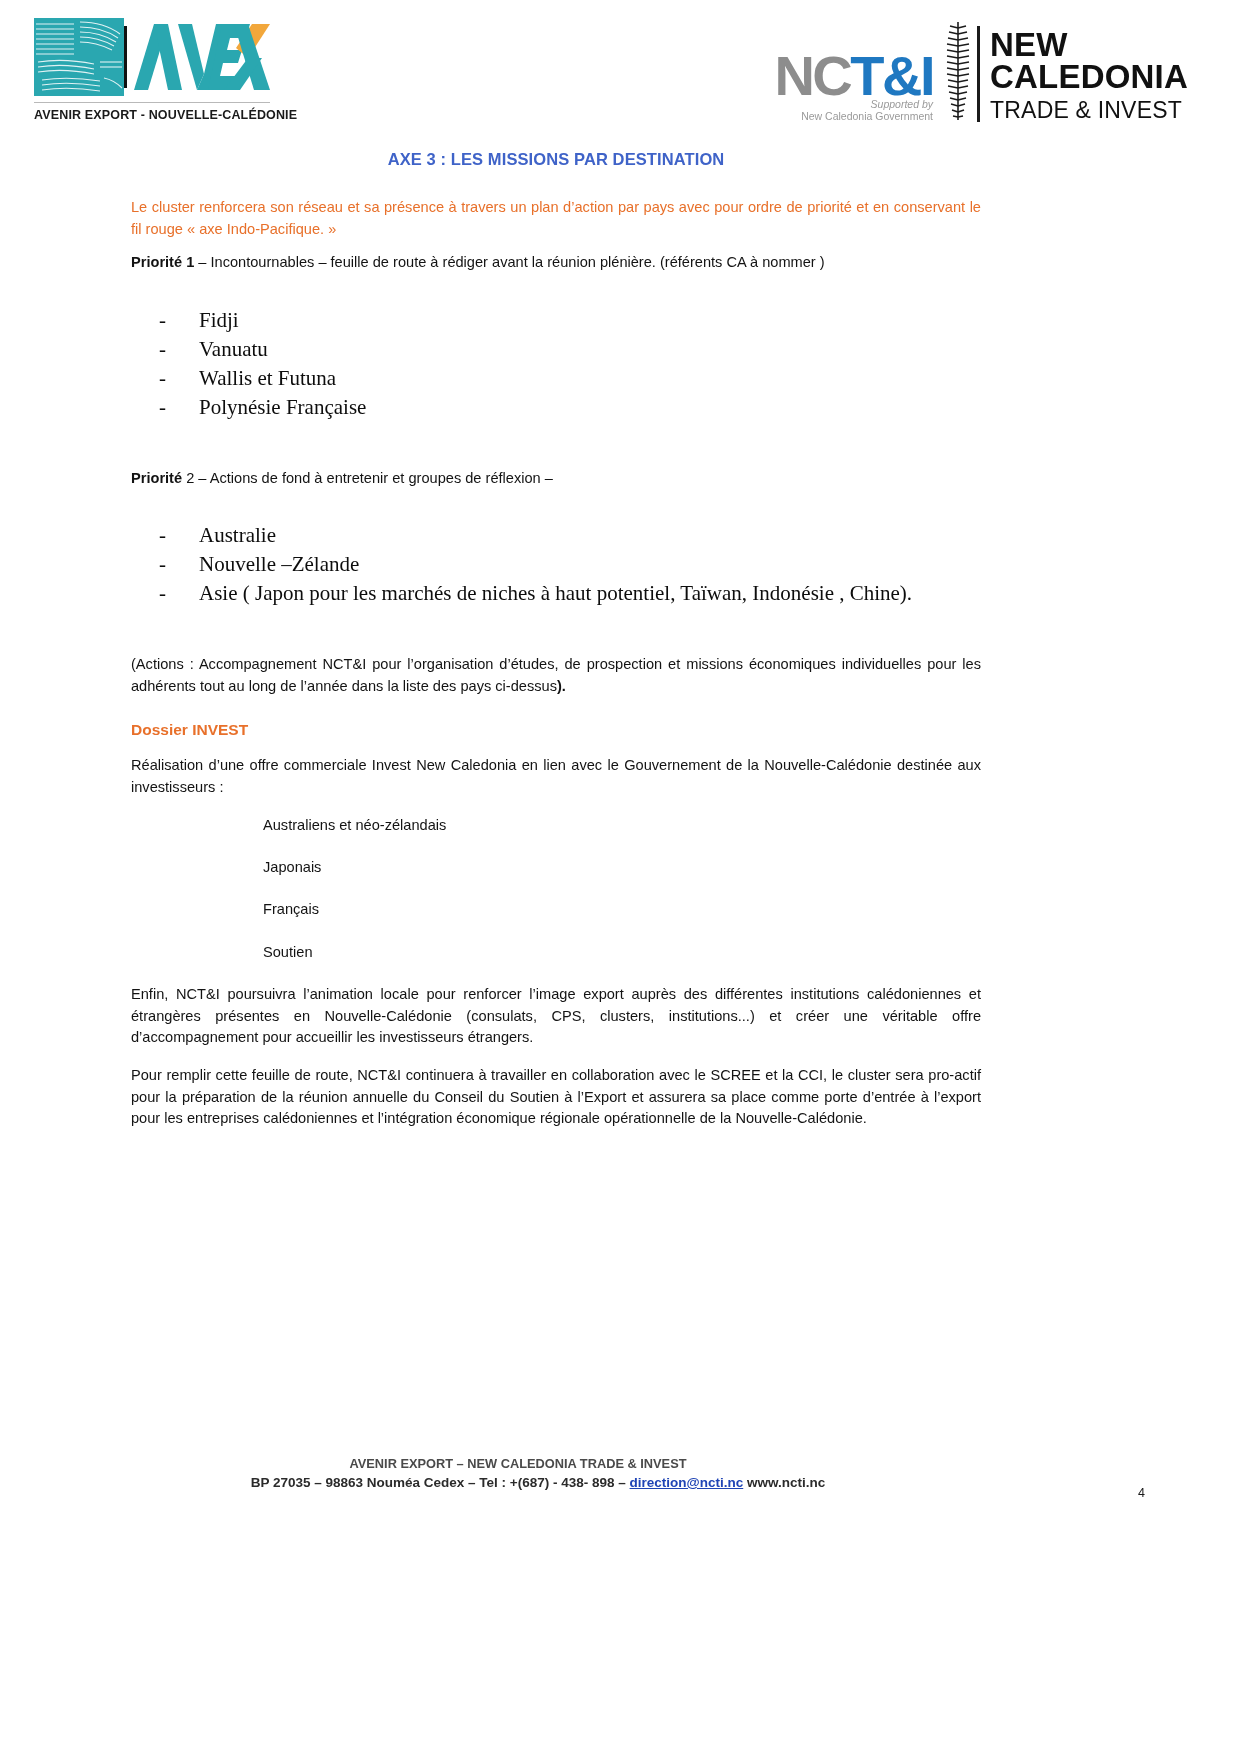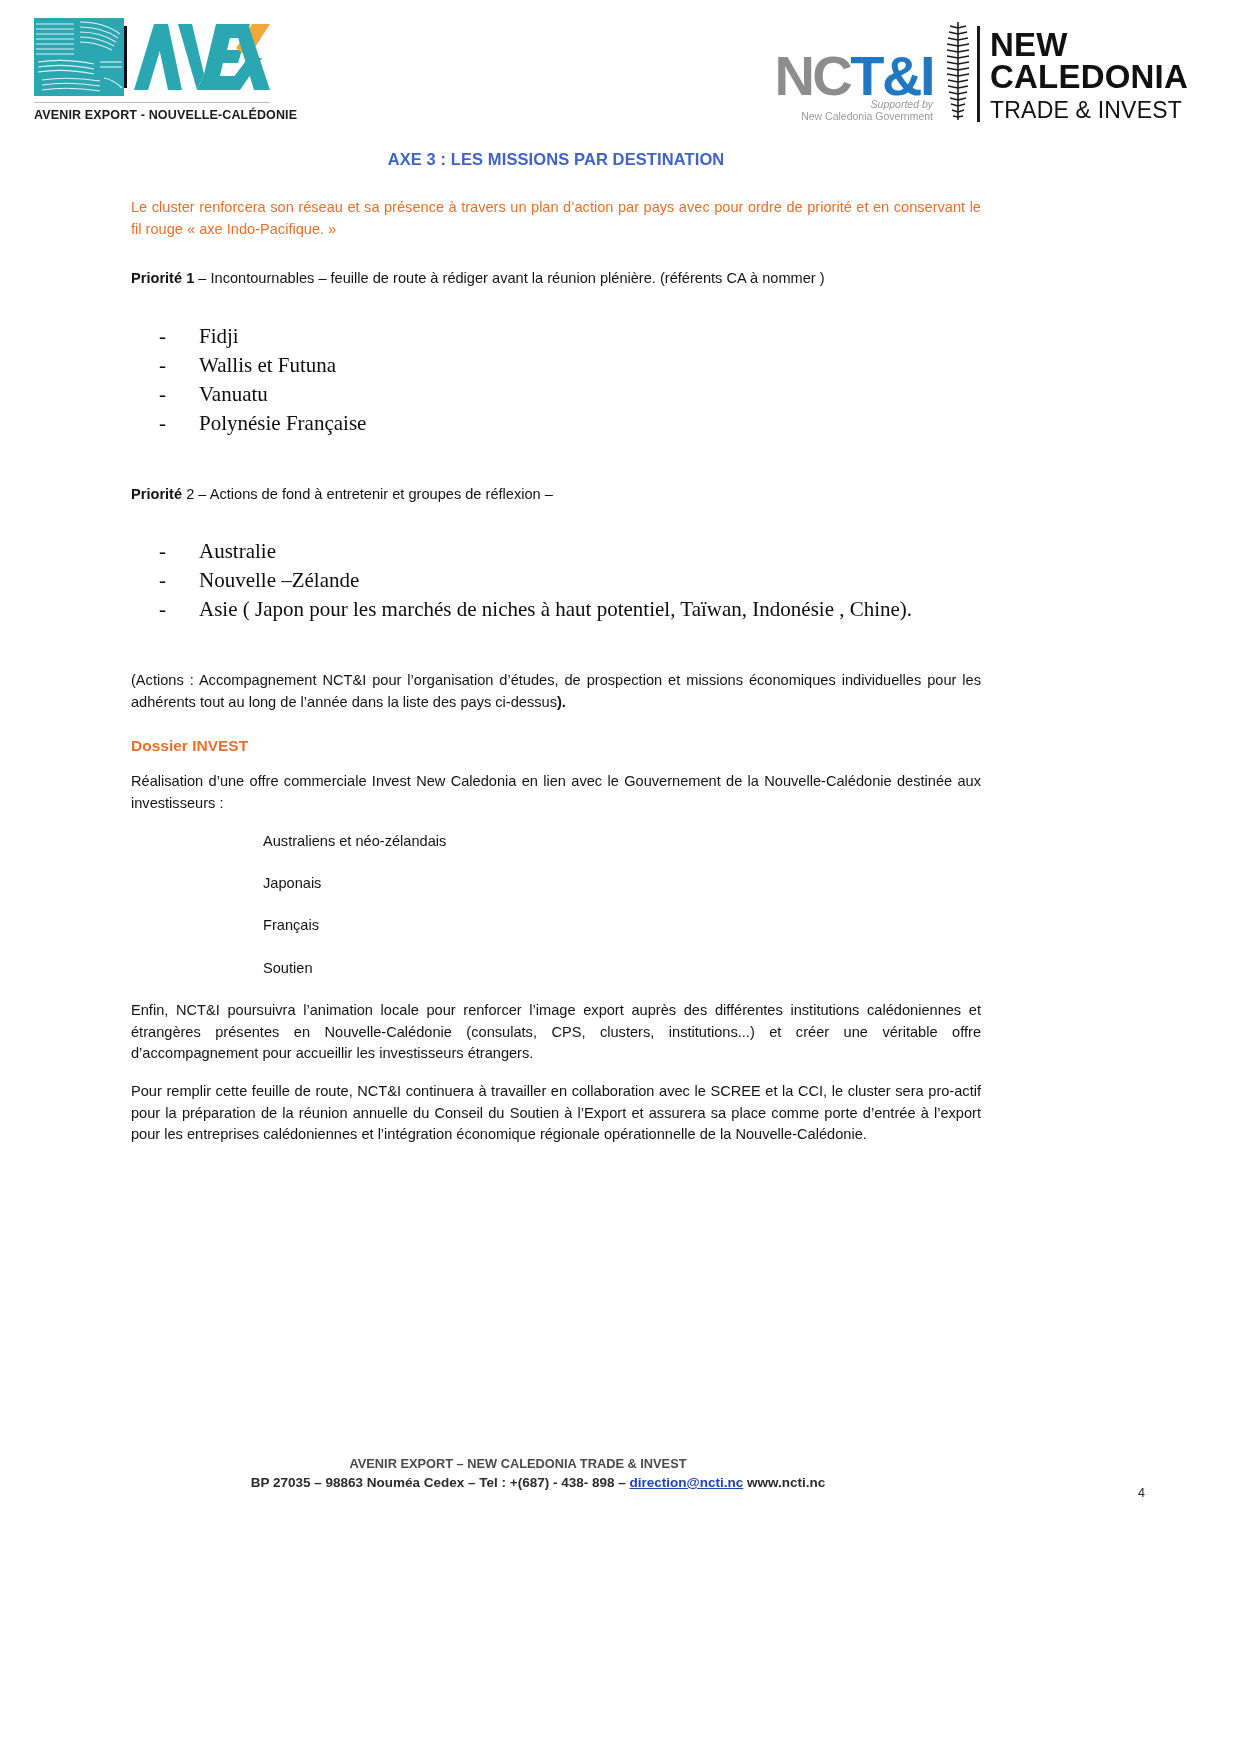--- a/index.html
+++ b/index.html
@@ -162,21 +162,21 @@
     margin: 0 0 16px 0;
     font-family: "Liberation Sans", sans-serif;
     font-size: 14.6px;
     line-height: 1.48;
     text-align: justify;
     color: #131313;
   }
 
   p.intro-orange {
     color: #e8702a;
-    margin-bottom: 28px;
+    margin-bottom: 12px;
   }
 
   .heading-orange {
     color: #e8702a;
     font-family: "Liberation Sans", sans-serif;
     font-size: 15.5px;
     font-weight: bold;
     margin: 24px 0 16px 0;
   }
 
@@ -381,22 +381,22 @@
     <h1 class="doc-title">AXE 3 : LES MISSIONS PAR DESTINATION</h1>
 
     <p class="body-text intro-orange">Le cluster renforcera son réseau et sa présence à travers un plan d’action par pays avec pour ordre de priorité  et en conservant le fil rouge « axe Indo-Pacifique. »</p>
 
     <p class="prio-line"><b>Priorité 1</b><span> – Incontournables – feuille de route à rédiger avant la réunion plénière. (référents CA  à nommer )</span></p>
 
     <div class="spacer-sm"></div>
 
     <ul class="dash-list">
       <li>Fidji</li>
+      <li>Vanuatu</li>
       <li>Wallis et Futuna</li>
-      <li>Vanuatu</li>
       <li>Polynésie Française</li>
     </ul>
 
     <div class="spacer-lg"></div>
 
     <p class="prio-line"><b>Priorité</b><span> 2 – Actions de fond à entretenir et groupes de réflexion –</span></p>
 
     <div class="spacer-sm"></div>
 
     <ul class="dash-list">

